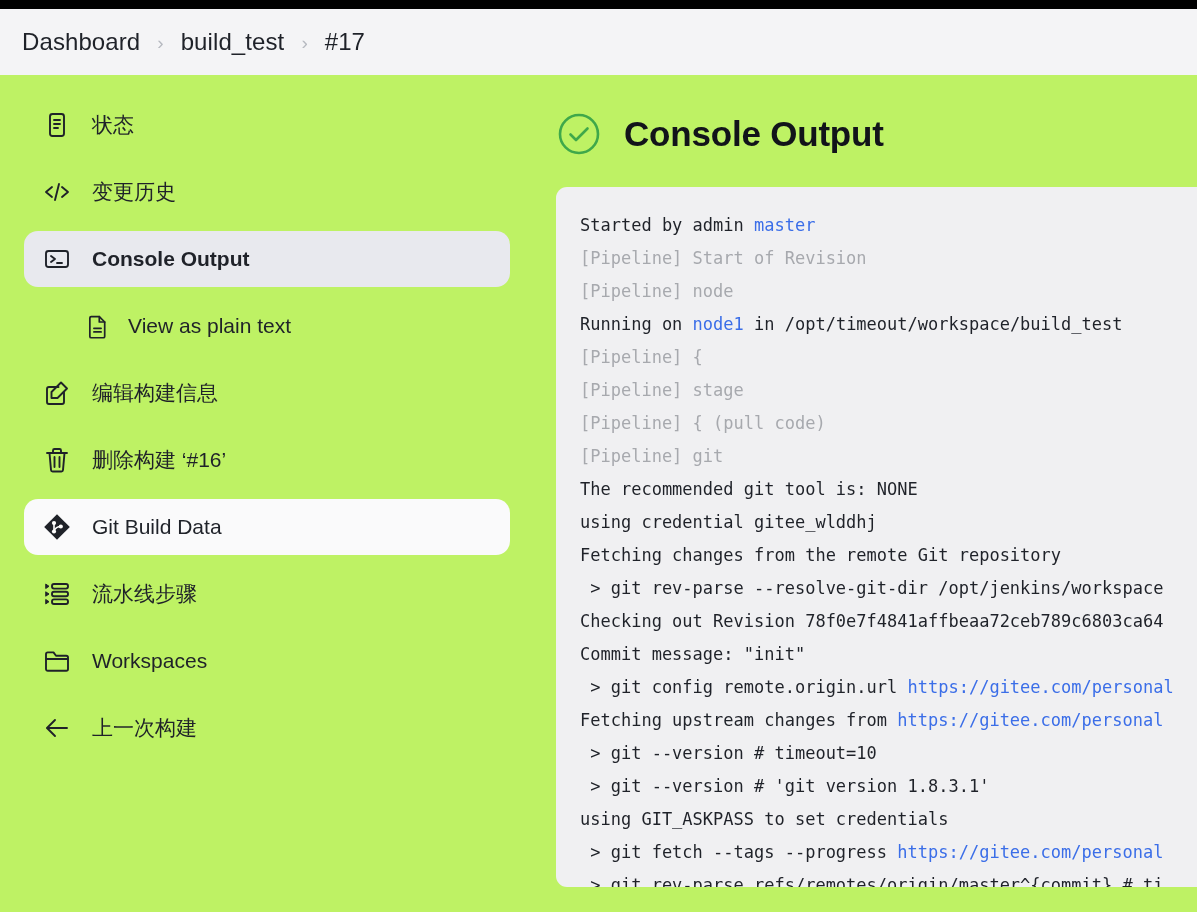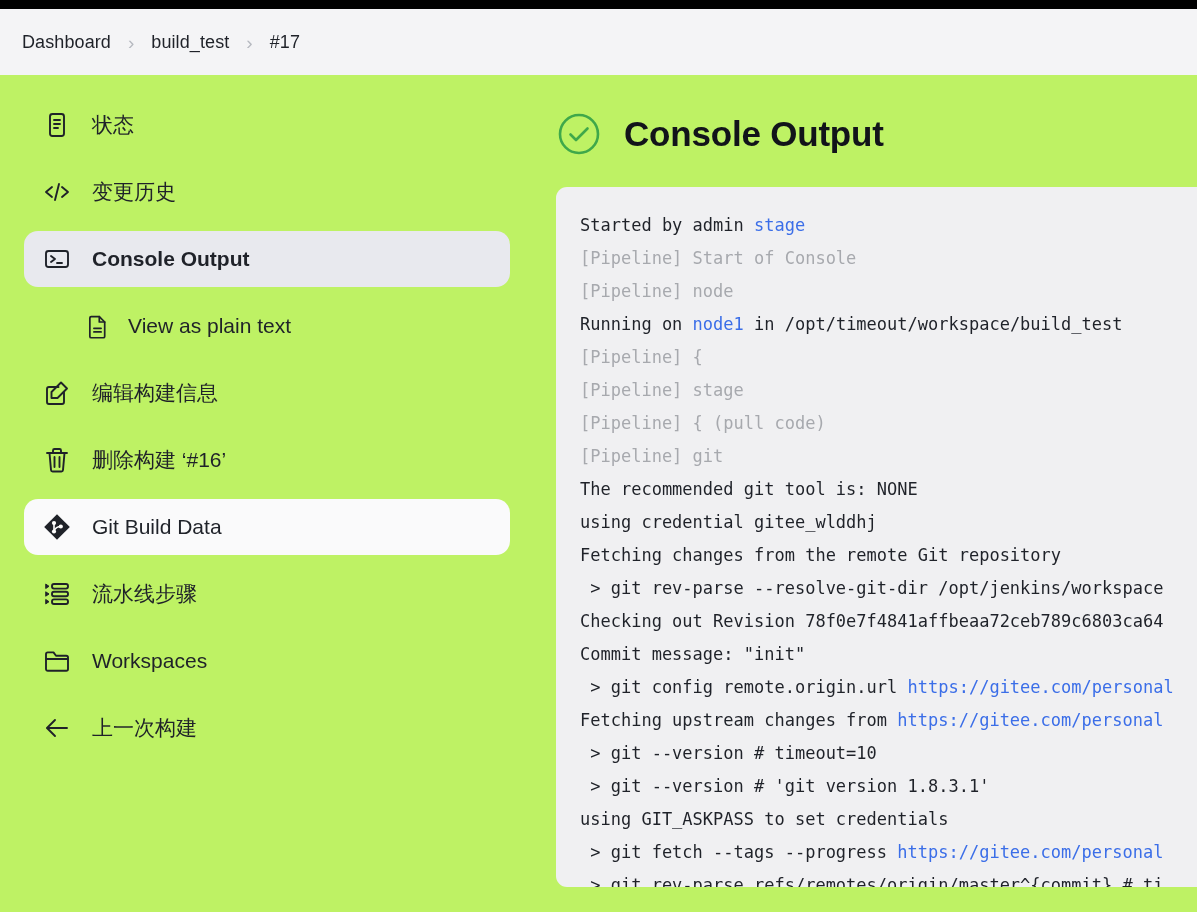--- a/index.html
+++ b/index.html
@@ -20,21 +20,21 @@
 
   
   .breadcrumb-bar {
     height: 66px;
     background: #f4f4f6;
     display: flex;
     align-items: center;
     padding-left: 22px;
   }
   .crumb {
-    font-size: 18px;
+    font-size: 24px;
     color: #1f2229;
     letter-spacing: .1px;
     white-space: nowrap;
   }
   .crumb.link { color: #1f2229; text-decoration: none; }
   .crumb-sep {
     color: #b6b9c0;
     font-size: 19px;
     margin: 0 17px;
     display: inline-block;
@@ -263,22 +263,22 @@
       <span class="status-icon">
         <svg width="46" height="46" viewBox="0 0 46 46">
           <circle cx="23" cy="23" r="19" fill="none" stroke="#3fa84a" stroke-width="2.6"></circle>
           <path d="M14.5 23.5 L20 29 L31.5 17.5" fill="none" stroke="#3fa84a" stroke-width="2.6" stroke-linecap="round" stroke-linejoin="round"></path>
         </svg>
       </span>
       <h1 class="main-title">Console Output</h1>
     </div>
 
     <div class="console" id="console">
-        <div class="console-line"><span>Started by admin </span><span class="lnk">stage</span></div>
-        <div class="console-line dim"><span style="color: rgb(167, 169, 174);">[Pipeline] Start of Console</span></div>
+        <div class="console-line"><span>Started by admin </span><span class="lnk">master</span></div>
+        <div class="console-line dim"><span style="color: rgb(167, 169, 174);">[Pipeline] Start of Revision</span></div>
         <div class="console-line dim"><span style="color: rgb(167, 169, 174);">[Pipeline] node</span></div>
         <div class="console-line"><span>Running on </span><span class="lnk">node1</span><span> in /opt/timeout/workspace/build_test</span></div>
         <div class="console-line dim"><span style="color: rgb(167, 169, 174);">[Pipeline] {</span></div>
         <div class="console-line dim"><span style="color: rgb(167, 169, 174);">[Pipeline] stage</span></div>
         <div class="console-line dim"><span style="color: rgb(167, 169, 174);">[Pipeline] { (pull code)</span></div>
         <div class="console-line dim"><span style="color: rgb(167, 169, 174);">[Pipeline] git</span></div>
         <div class="console-line"><span>The recommended git tool is: NONE</span></div>
         <div class="console-line"><span>using credential gitee_wlddhj</span></div>
         <div class="console-line"><span>Fetching changes from the remote Git repository</span></div>
         <div class="console-line"><span> &gt; git rev-parse --resolve-git-dir /opt/jenkins/workspace</span></div>

